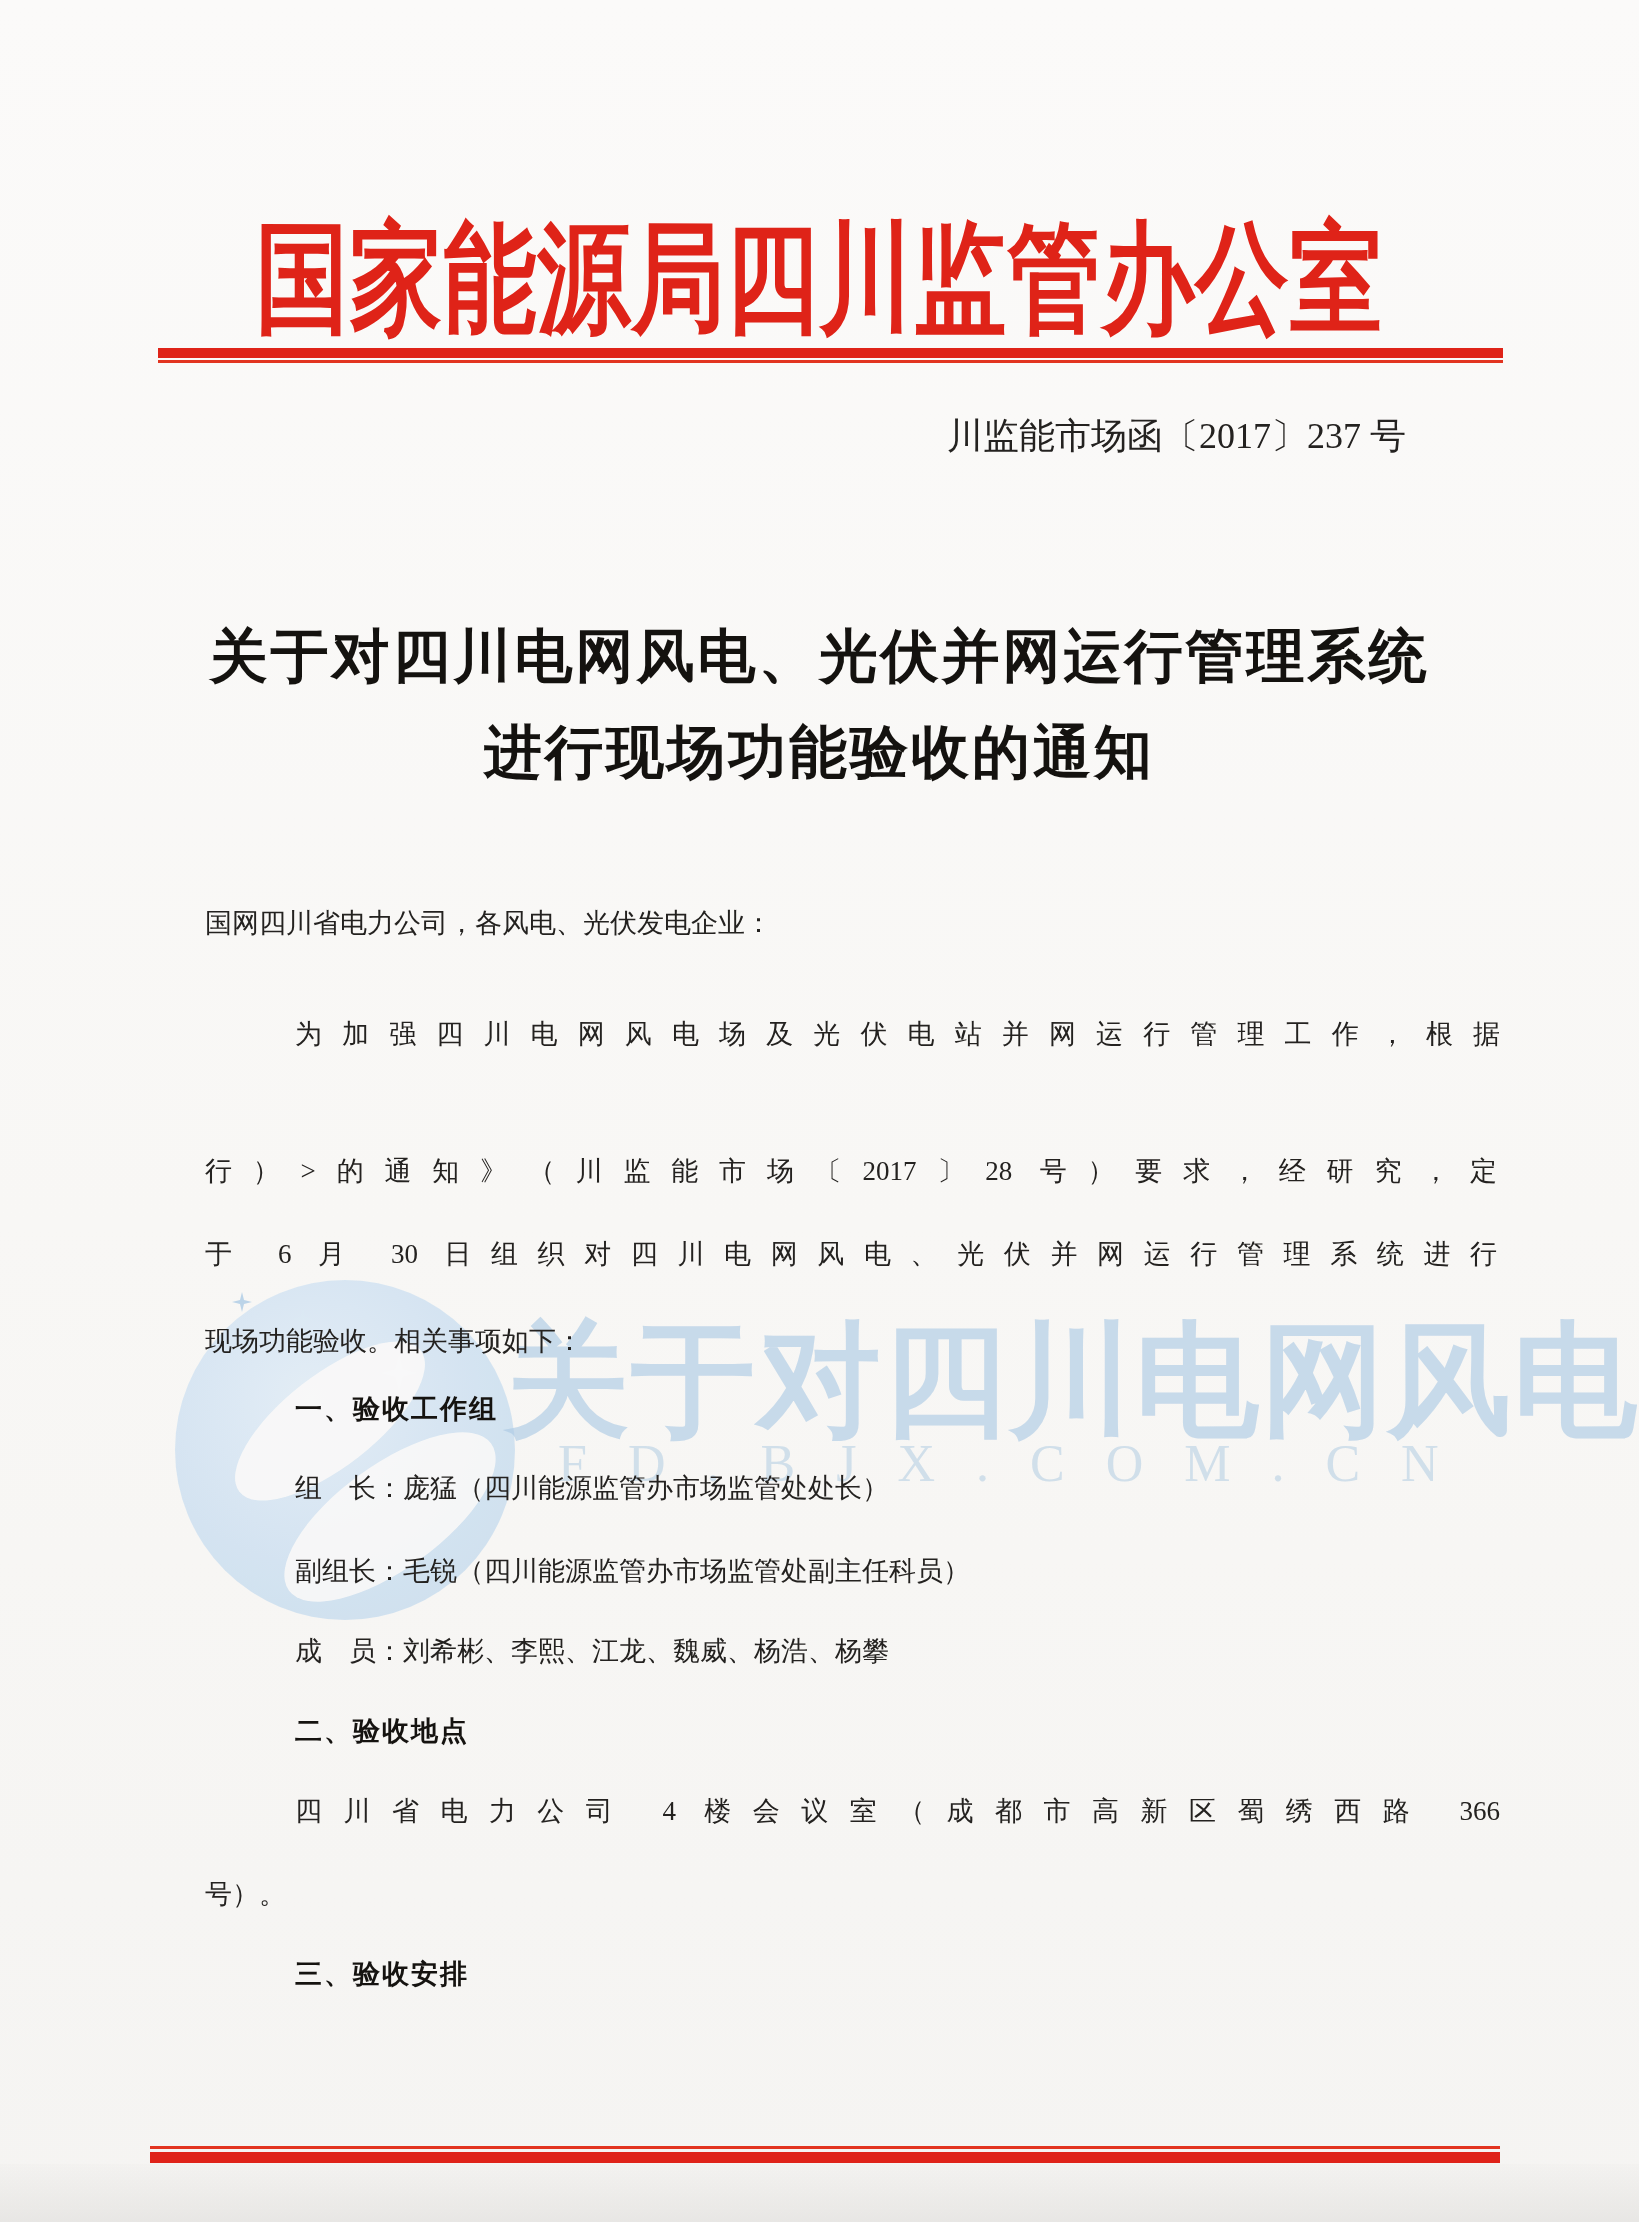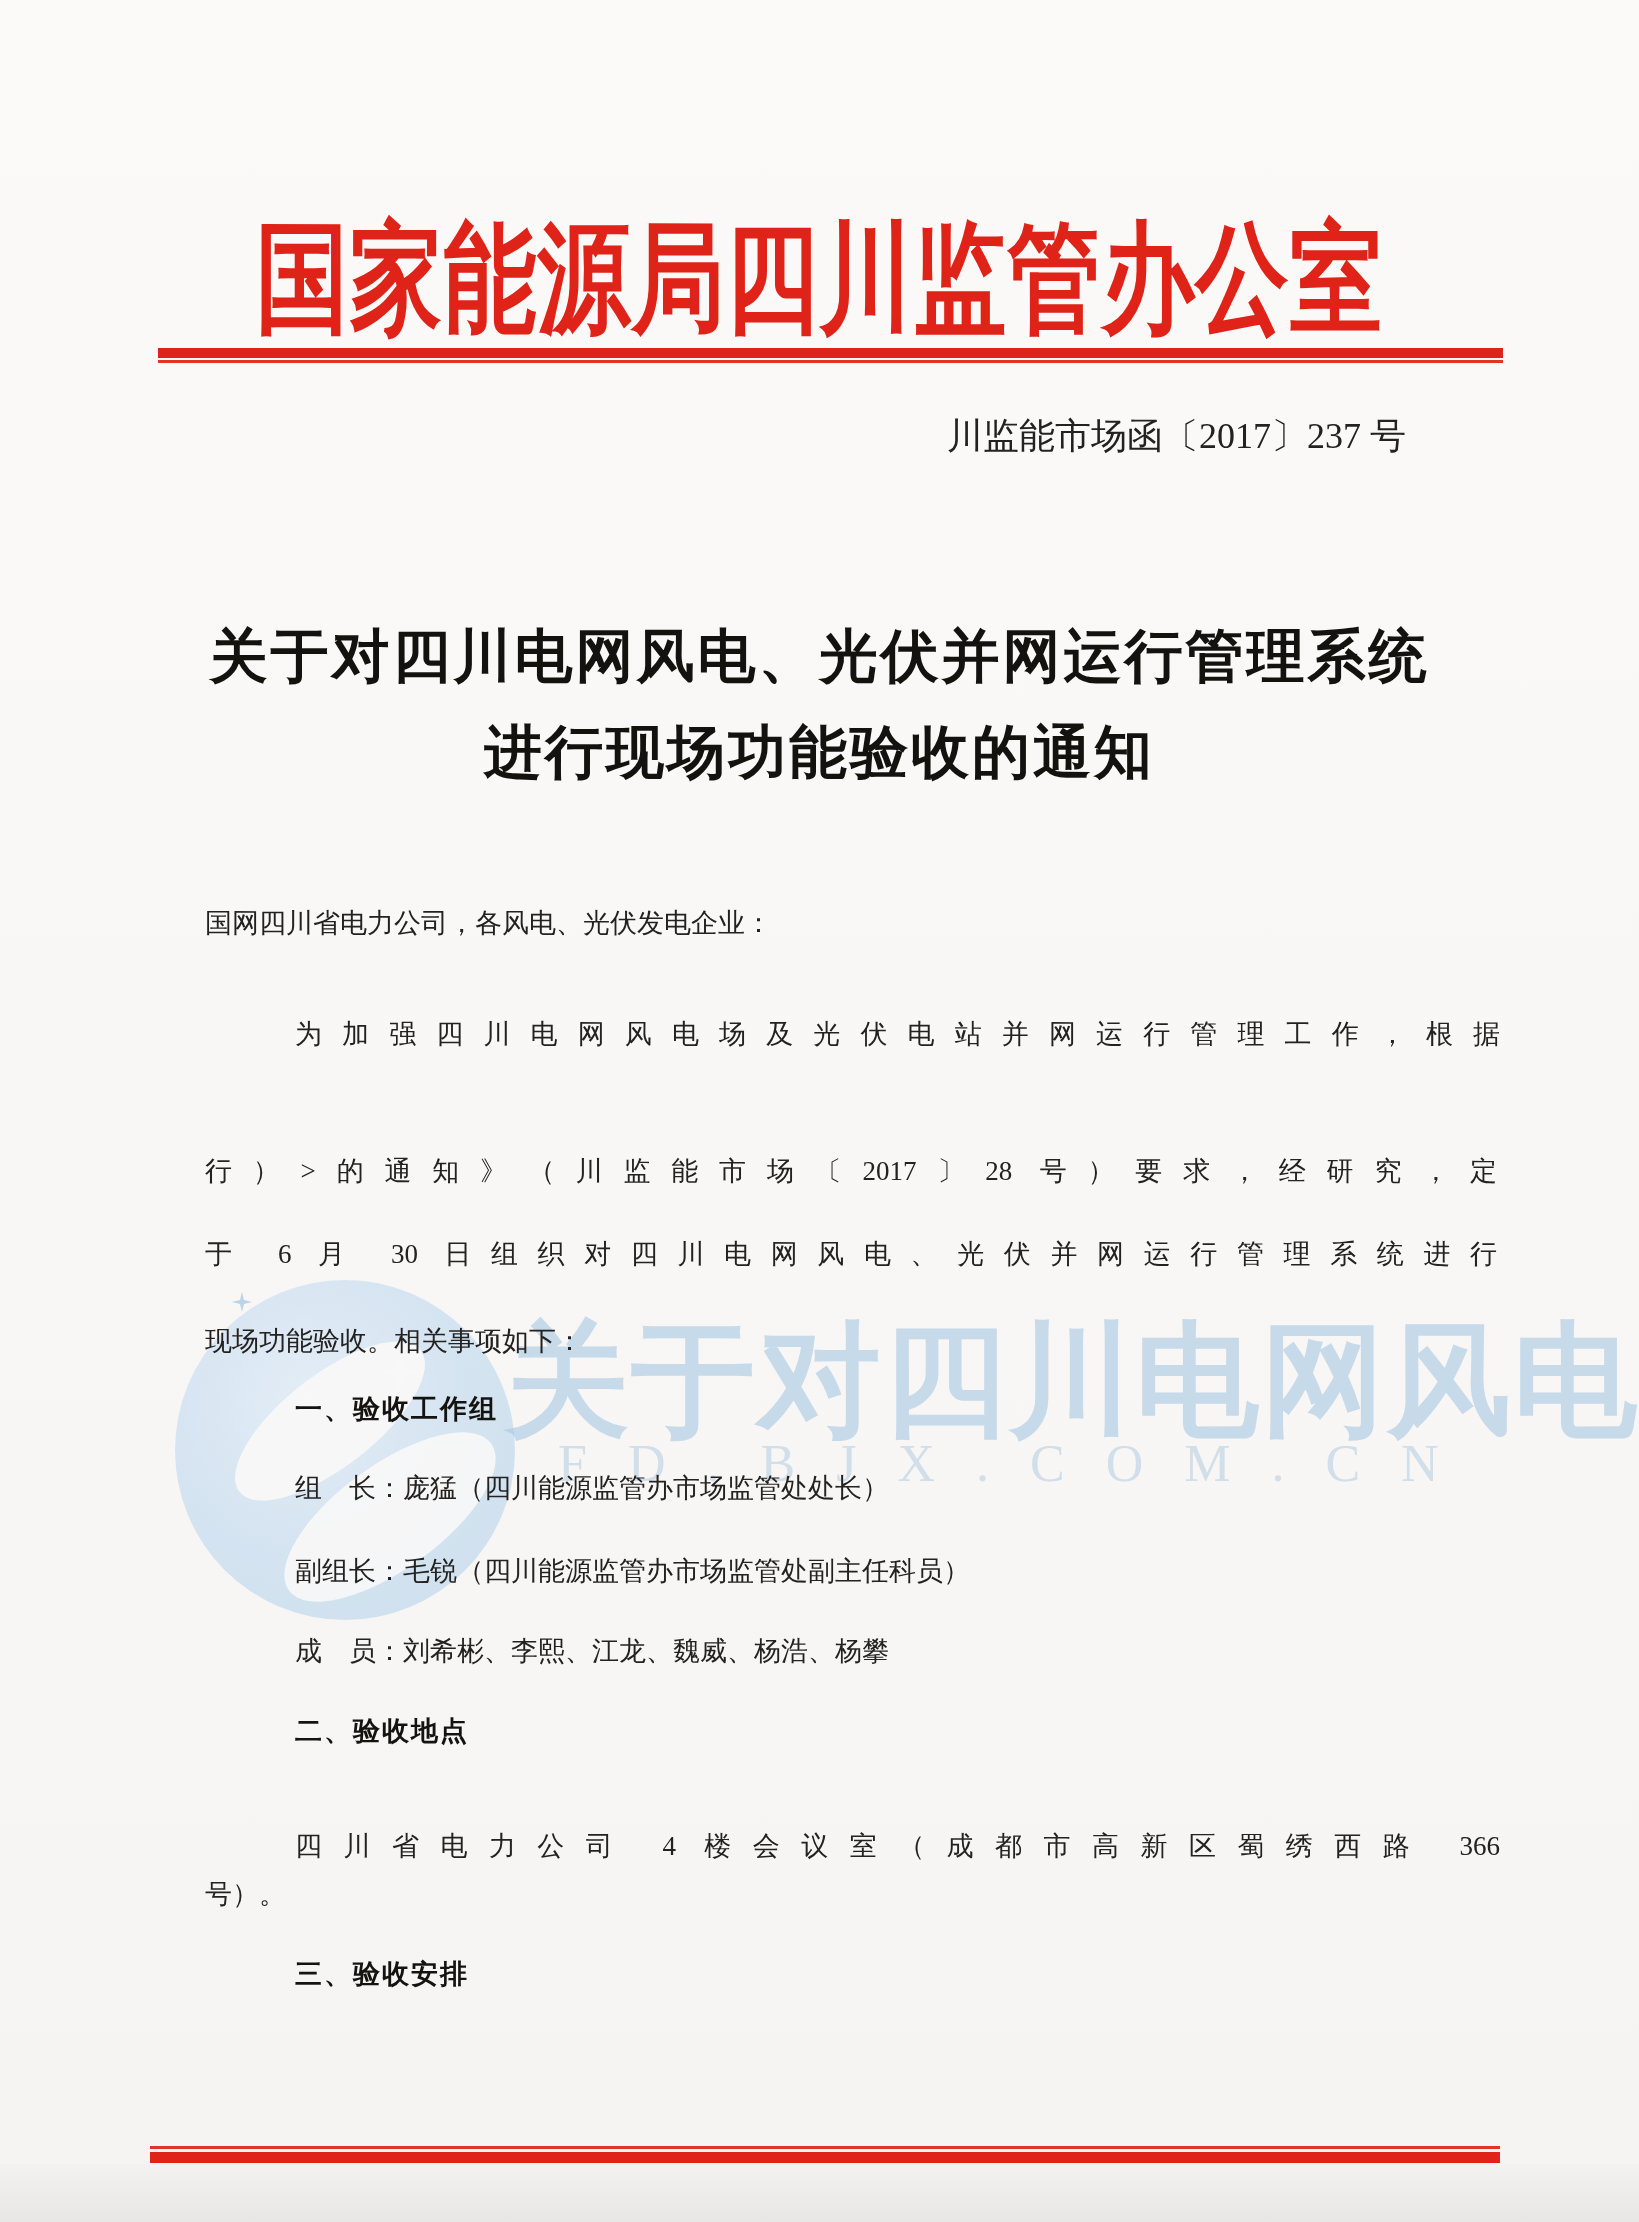--- a/index.html
+++ b/index.html
@@ -57,21 +57,21 @@
   .l1{left:295px;top:1018px;width:1205px;}
   .l2{left:197px;top:1073px;width:1300px;}
   .l3{left:205px;top:1155px;width:1292px;}
   .l4{left:205px;top:1238px;width:1292px;}
   .l5{left:205px;top:1325px;}
   .l6{left:295px;top:1393px;}
   .l7{left:295px;top:1472px;}
   .l8{left:295px;top:1555px;}
   .l9{left:295px;top:1635px;}
   .l10{left:295px;top:1715px;}
-  .l11{left:295px;top:1795px;width:1205px;margin-top:35px;}
+  .l11{left:295px;top:1795px;width:1205px;}
   .l12{left:205px;top:1878px;}
   .l13{left:295px;top:1958px;}
 
   
   .wm{position:absolute;z-index:1;}
   .wm-logo{
     left:175px;top:1280px;width:340px;height:340px;border-radius:50%;
     background:radial-gradient(circle at 40% 35%,#e2edf6 0%,#d3e3f1 55%,#c9dcec 100%);
     opacity:.95;
   }

